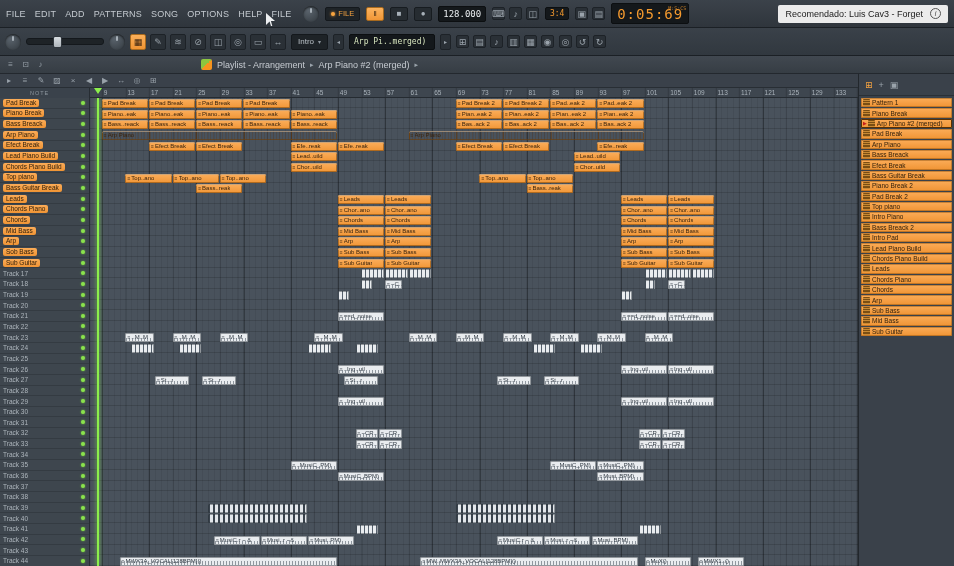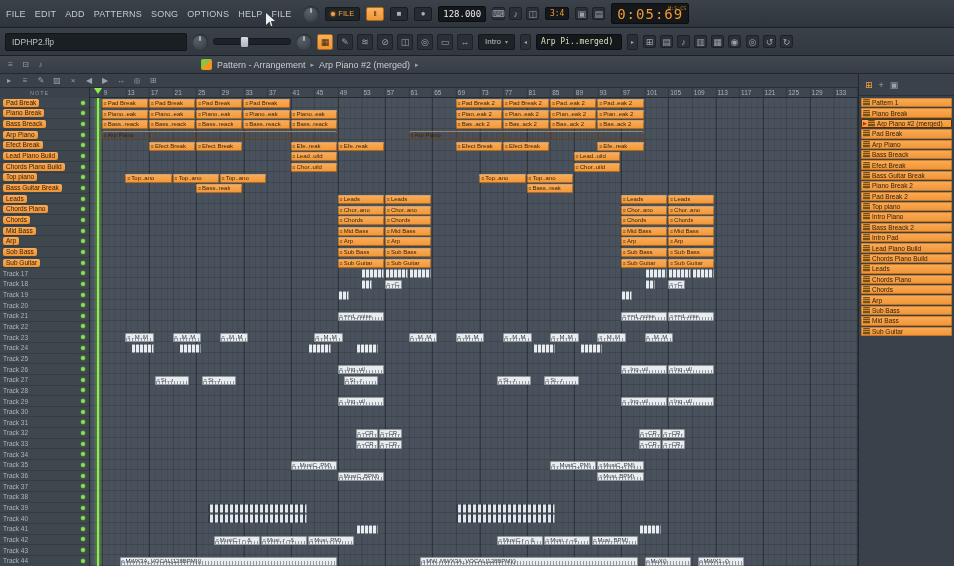--- a/index.html
+++ b/index.html
@@ -136,26 +136,27 @@
       <span>3:4</span>
     </div>
   <div class="igroup">
       <span class="icon">▣</span>
       <span class="icon">▤</span>
     </div>
   <div class="lcd timelcd">
     <span class="timeunit">M:S:CS</span>
     <span>0:05:69</span>
   </div>
+  <div class="reco">
+    <span>Recomendado: Luis Cav3 - Forget</span>
+    <span class="infoi">i</span>
+  </div>
 </div>
 
 <div class="bar2">
-  <div class="titlefield">
-      <span>IDPHP2.flp</span>
-    </div>
   <div class="knob"></div>
   <div class="slider">
       <div class="handle"></div>
     </div>
   <div class="knob"></div>
   <div class="igroup">
       <span class="tool active">▦</span>
       <span class="tool">✎</span>
       <span class="tool">≋</span>
       <span class="tool">⊘</span>
@@ -188,21 +189,21 @@
     </div>
 </div>
 
 <div class="bar3">
   <div class="igroup">
       <span class="hicon">≡</span>
       <span class="hicon">⊡</span>
       <span class="hicon">♪</span>
     </div>
   <div class="plicon"></div>
-  <span class="crumb">Pattern - Arrangement</span>
+  <span class="crumb">Playlist - Arrangement</span>
   <span class="chev">▸</span>
   <span class="crumb">Arp Piano #2 (merged)</span>
   <span class="chev">▸</span>
 </div>
 
 <div class="main">
   <div class="leftcol">
     <div class="pltoolbar">
         <span class="pltool">▸</span>
         <span class="pltool">≡</span>

